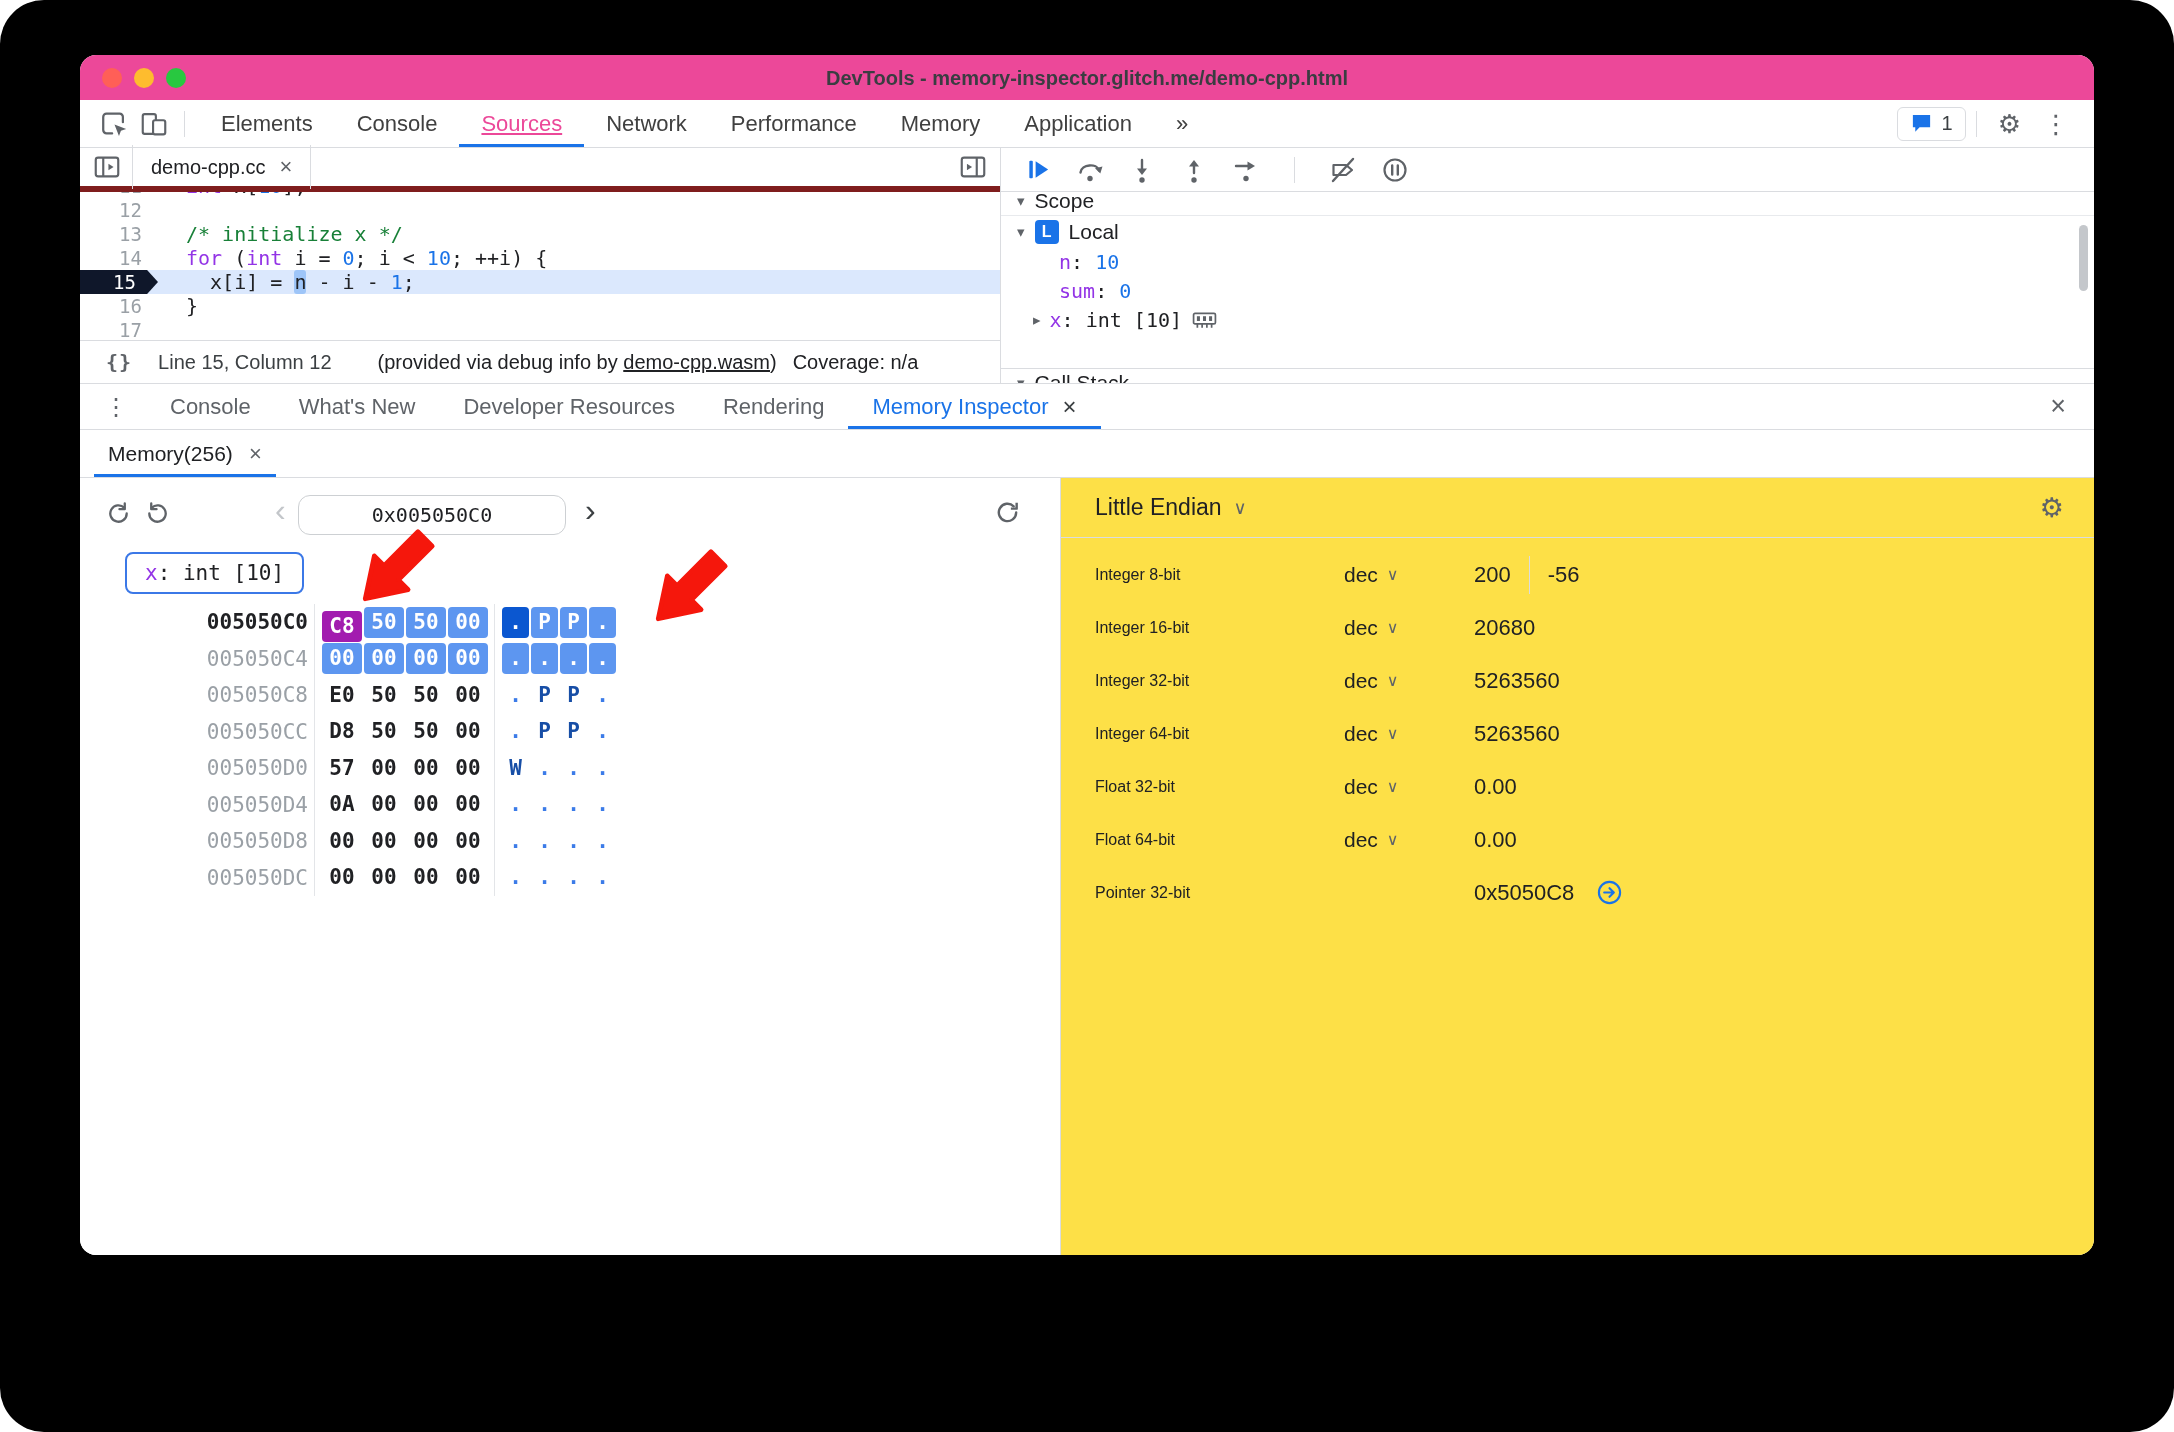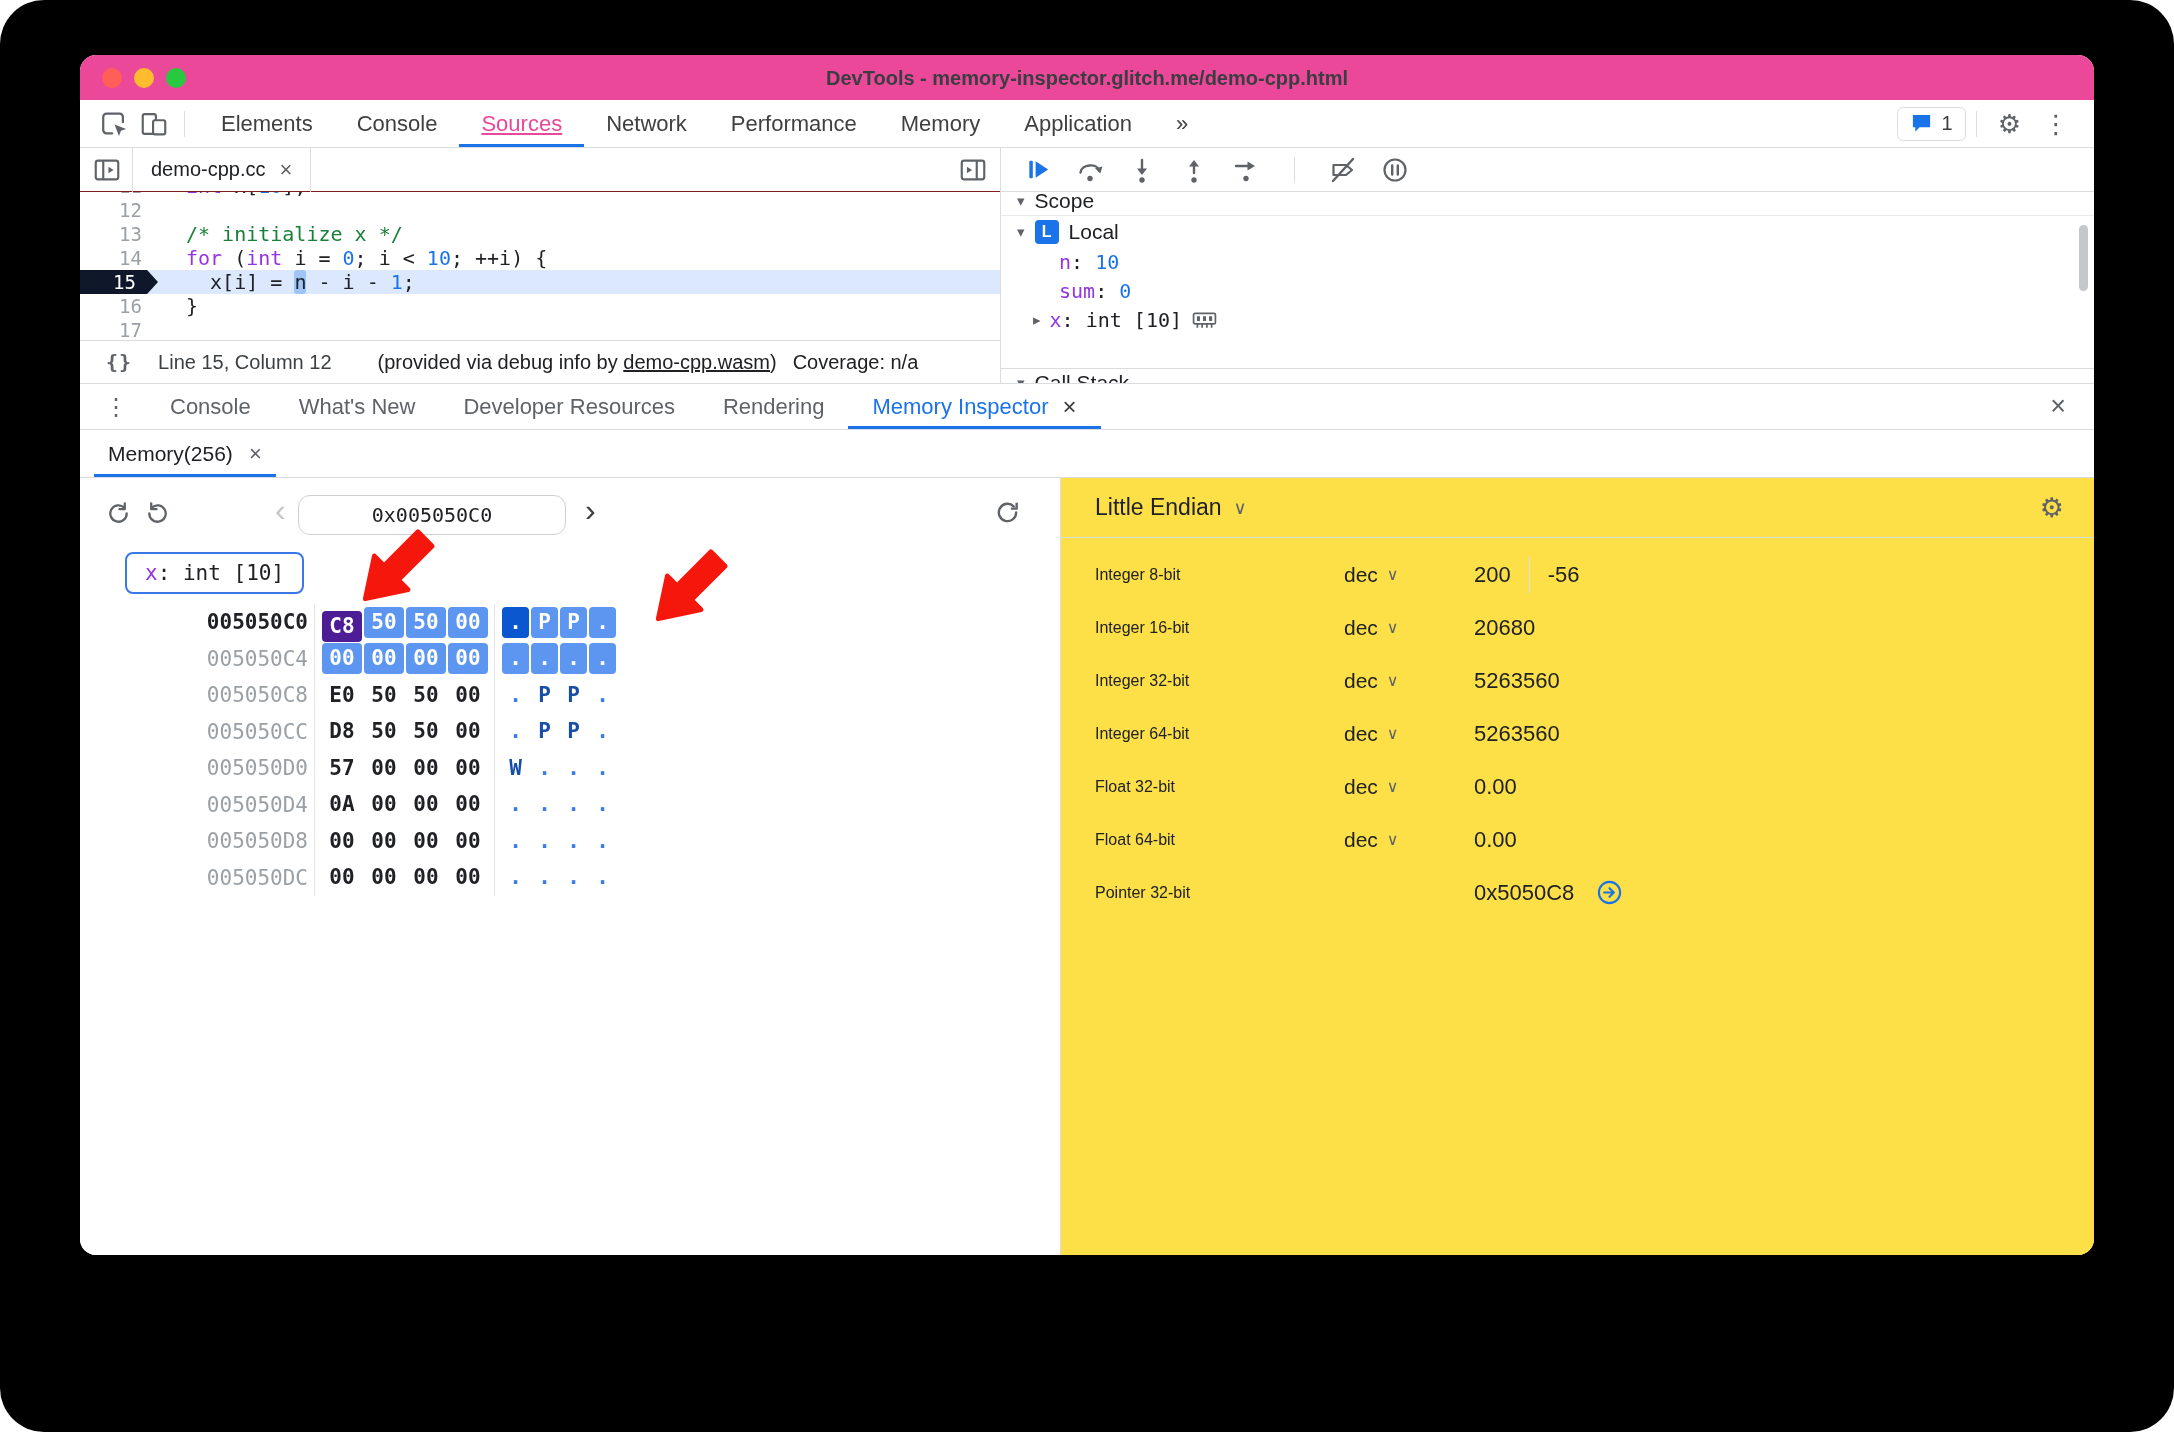--- a/index.html
+++ b/index.html
@@ -19,21 +19,21 @@
   .tb-btn{width:40px;height:40px;display:flex;align-items:center;justify-content:center;}
   .vdiv{width:1px;height:26px;background:#dadce0;margin:0 10px;flex:none;}
   .main-tabs{display:flex;height:100%;margin-left:4px;}
   .main-tab{padding:0 22px;display:flex;align-items:center;font-size:22px;color:#404040;height:100%;cursor:default;}
   .main-tab.selected{color:#ec4899;box-shadow:inset 0 -3px 0 #1a73e8;text-decoration:underline;}
   .issues-pill{display:flex;align-items:center;gap:9px;border:1px solid #dadce0;border-radius:6px;height:34px;padding:0 12px;margin-left:auto;}
   .issues-count{font-size:20px;color:#3c4043;}
   .glyph-btn{font-family:"DejaVu Sans",sans-serif;font-size:26px;color:#5f6368;padding:0 11px;}
 
   
-  .file-strip{position:absolute;top:93px;left:0;width:920px;height:44px;border-bottom:1px solid #7f1d1d;display:flex;align-items:center;}
+  .file-strip{position:absolute;top:93px;left:0;width:920px;height:44px;border-bottom:6px solid #7f1d1d;display:flex;align-items:center;}
   .strip-icon{margin-left:12px;display:flex;}
   .file-tab{height:44px;display:flex;align-items:center;gap:14px;padding:0 18px;border-left:1px solid #dadce0;border-right:1px solid #dadce0;font-size:20px;color:#202124;margin-left:10px;}
   .tab-x{color:#5f6368;font-size:22px;}
   .strip-right{margin-left:auto;margin-right:12px;display:flex;}
   .debug-toolbar{position:absolute;top:93px;left:920px;right:0;height:44px;border-left:1px solid #dadce0;border-bottom:1px solid #dadce0;display:flex;align-items:center;gap:24px;padding-left:24px;}
   .dbg-btn{display:flex;align-items:center;justify-content:center;}
 
   
   .editor{position:absolute;top:137px;left:0;width:920px;height:148px;overflow:hidden;background:#fff;}
   .code-lines{position:absolute;top:-18px;left:0;right:0;}
@@ -97,21 +97,21 @@
   #arrow1{left:266px;top:38px;width:112px;height:92px;}
   #arrow2{left:556px;top:58px;width:118px;height:92px;}
   .hex-area{position:absolute;left:0;top:126px;width:100%;}
   .hex-col-div{position:absolute;width:1px;background:#e3e5e8;top:126px;height:292px;}
   #coldiv1{left:234px;} #coldiv2{left:414px;}
   .hex-row{display:flex;align-items:center;height:36.5px;font-family:"DejaVu Sans Mono",monospace;}
   .hex-addr{width:228px;text-align:right;font-size:21px;color:#9aa0a6;flex:none;}
   .hex-addr.cur{color:#202124;font-weight:700;}
   .sp1{width:12px;flex:none;} .sp2{width:12px;flex:none;}
   .byte-cell{width:40px;height:31px;line-height:31px;border-radius:4px;text-align:center;font-size:21px;font-weight:700;color:#202124;margin-left:2px;flex:none;}
-  .byte-cell.sel{background:#4c1d95;color:#fff;margin-top:9px;}
+  .byte-cell.sel{background:#a21caf;color:#fff;margin-top:9px;}
   .byte-cell.range{background:#5d96f0;color:#fff;}
   .ascii-cell{width:27px;height:31px;line-height:31px;border-radius:4px;text-align:center;font-size:21px;font-weight:700;margin-left:2px;flex:none;}
   .ascii-cell.dot{color:#3b7be8;} .ascii-cell.chr{color:#174ea6;}
   .ascii-cell.sel{background:#0b57d0;color:#fff;} .ascii-cell.range{background:#5d96f0;color:#fff;}
 
   
   .mem-right{position:absolute;top:423px;left:980px;right:0;bottom:0;border-left:1px solid #dadce0;background:#fde047;}
   .endian-bar{height:60px;border-bottom:1px solid #dadce0;display:flex;align-items:center;}
   .endian-label{margin-left:34px;font-size:23px;color:#202124;}
   .endian-caret{margin-left:12px;color:#5f6368;font-size:18px;font-family:"DejaVu Sans",sans-serif;}

